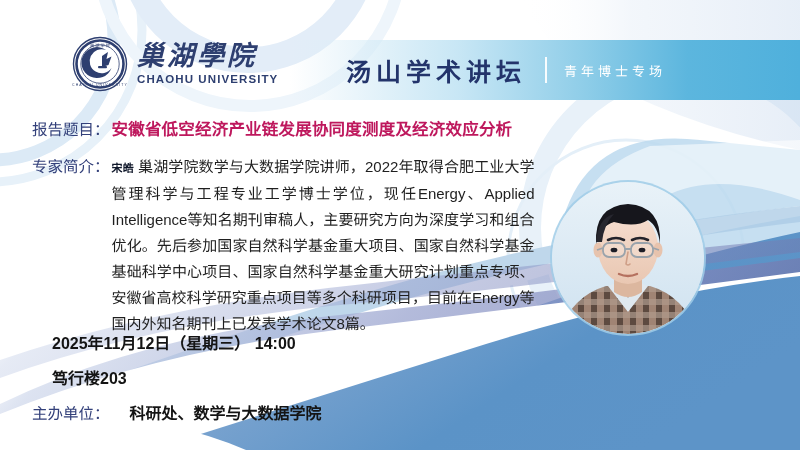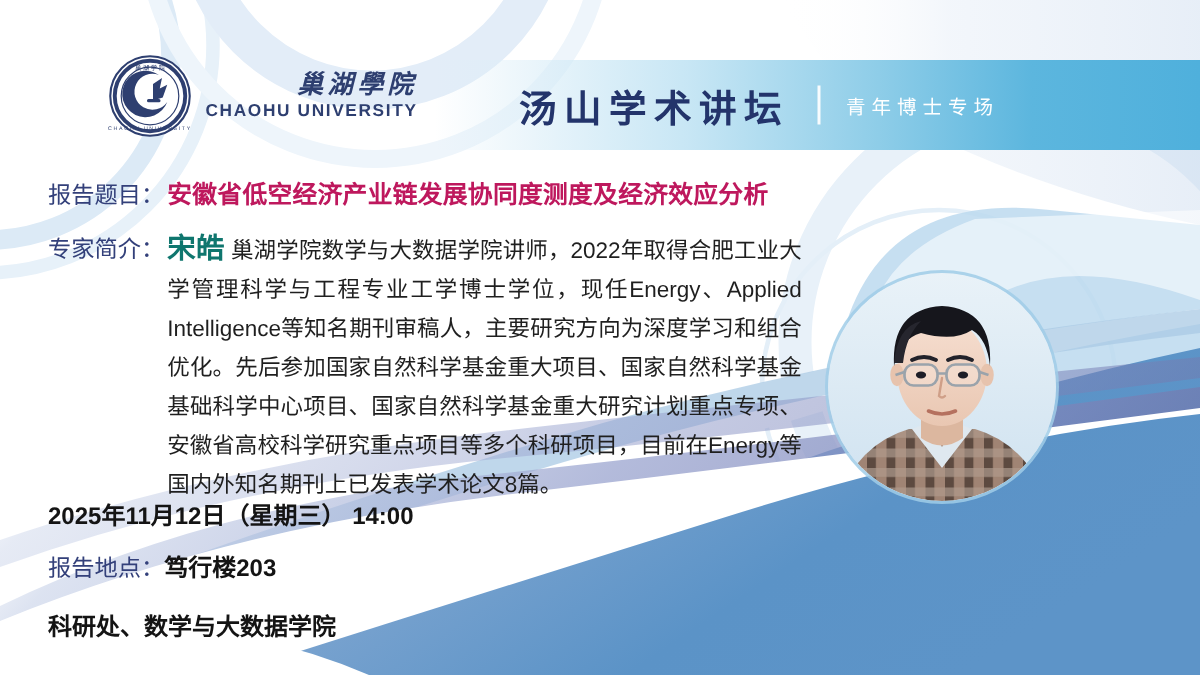--- a/index.html
+++ b/index.html
@@ -26,25 +26,24 @@
   .logo-block{
     position:absolute;left:72px;top:36px;
     display:flex;align-items:center;gap:9px;
   }
   .seal{
     width:56px;height:56px;flex:0 0 56px;position:relative;
   }
   .logo-text{display:flex;flex-direction:column;justify-content:center;}
   .logo-cn{
     font-family:"Liberation Serif","DejaVu Serif",serif;
-    font-size:17px;font-weight:700;color:#2e3f70;
+    font-size:27px;font-weight:700;color:#2e3f70;
     letter-spacing:3px;line-height:1.08;
     font-style:italic;
     white-space:nowrap;
-    text-align:right;
   }
   .logo-en{
     font-size:11.5px;font-weight:700;color:#2e3f70;
     letter-spacing:1.1px;line-height:1.1;margin-top:2px;
     white-space:nowrap;
   }
 
   .banner{
     position:absolute;left:290px;top:40px;width:510px;height:60px;
     background:linear-gradient(90deg,
@@ -90,26 +89,26 @@
     font-size:16.5px;font-weight:700;color:#be185d;
     letter-spacing:.2px;white-space:nowrap;
   }
 
   .intro-row{position:absolute;left:32px;top:46px;width:520px;display:flex;}
   .intro-body{
     width:423px;margin-left:2px;
     font-size:15px;line-height:26px;color:#1f1f1f;
     text-align:justify;text-justify:inter-ideograph;
   }
-  .intro-name{font-weight:700;font-size:19px;color:#0f766e;margin-top:20px;}
+  .intro-name{font-weight:700;font-size:11px;color:#0f172a;margin-top:20px;}
 
   .meta{position:absolute;left:32px;top:222px;}
   .meta-line{display:flex;align-items:baseline;margin-bottom:11px;}
   .meta-value{
-    margin-left:0;
+    margin-left:20px;
     font-size:16px;font-weight:700;color:#141414;
     white-space:nowrap;
   }
 
   
   .portrait{
     position:absolute;left:552px;top:182px;
     width:152px;height:152px;border-radius:50%;
     overflow:hidden;
     box-shadow:0 0 0 2px rgba(160,205,232,.85);
@@ -220,24 +219,24 @@
       <div class="intro-body">
         <span class="intro-name">宋皓</span><span> 巢湖学院数学与大数据学院讲师，2022年取得合肥工业大学管理科学与工程专业工学博士学位，现任Energy、Applied Intelligence等知名期刊审稿人，主要研究方向为深度学习和组合优化。先后参加国家自然科学基金重大项目、国家自然科学基金基础科学中心项目、国家自然科学基金重大研究计划重点专项、安徽省高校科学研究重点项目等多个科研项目，目前在Energy等国内外知名期刊上已发表学术论文8篇。</span>
       </div>
     </div>
 
     <div class="meta">
       <div class="meta-line">
         <span class="meta-value">2025年11月12日（星期三） 14:00</span>
       </div>
       <div class="meta-line">
-        <span class="label">报告地点：</span>
         <span class="meta-value">笃行楼203</span>
       </div>
       <div class="meta-line">
+        <span class="label">主办单位：</span>
         <span class="meta-value">科研处、数学与大数据学院</span>
       </div>
     </div>
   </div>
 
   <div class="portrait">
     <svg viewBox="0 0 152 152" width="152" height="152" aria-hidden="true">
       <defs>
         <clipPath id="pClip">
             <circle cx="76" cy="76" r="76"></circle>

